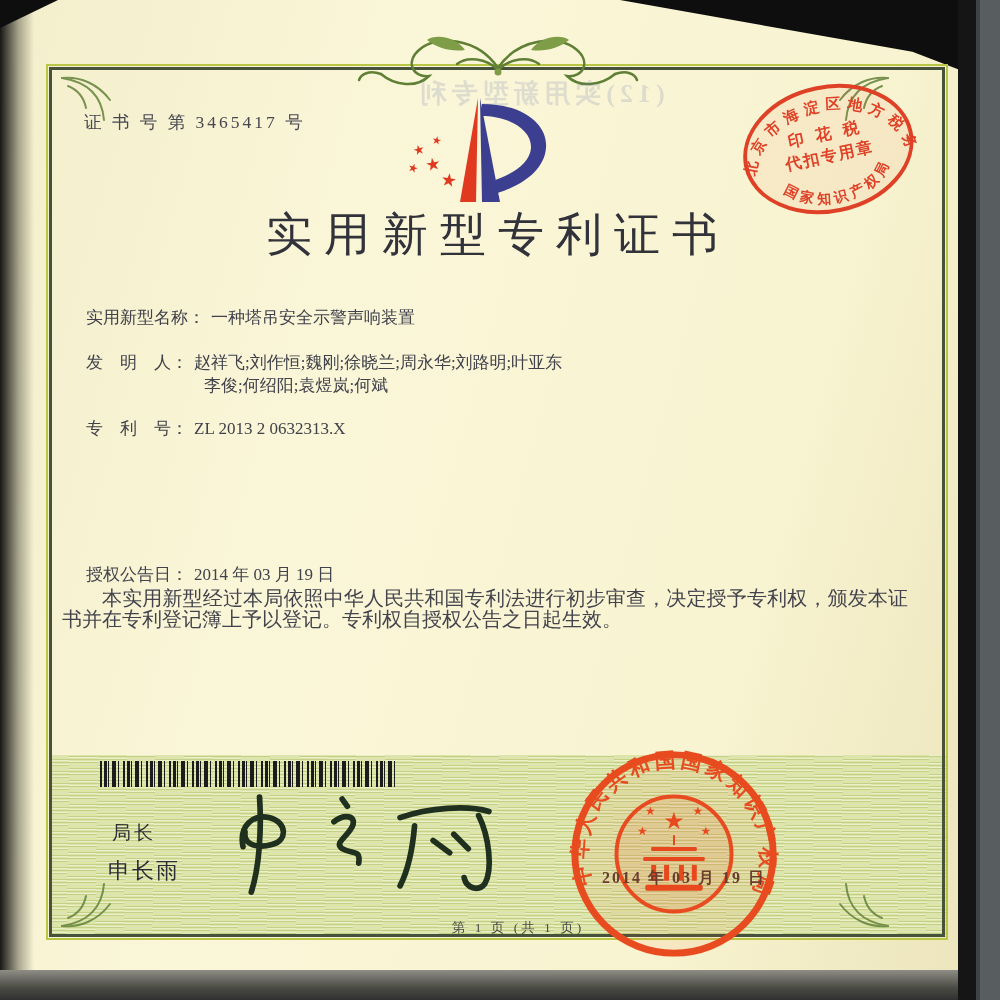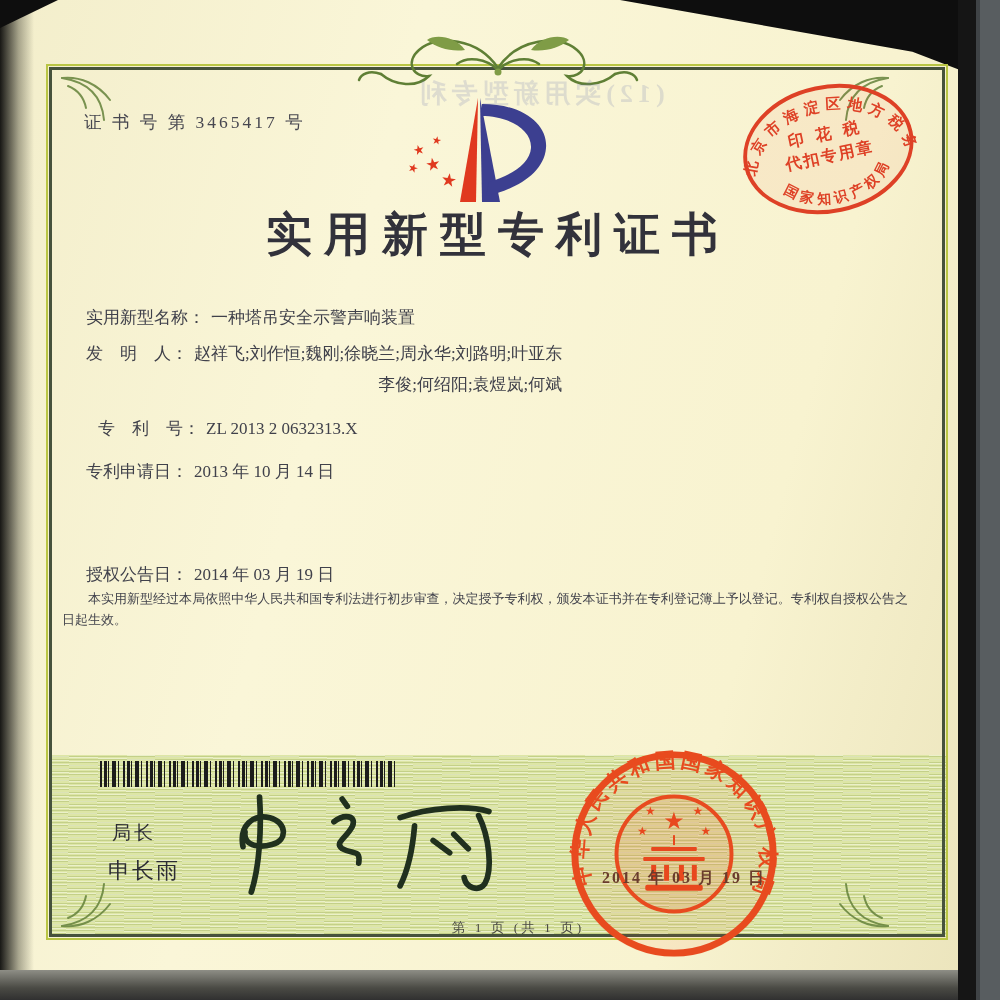--- a/index.html
+++ b/index.html
@@ -26,26 +26,26 @@
   
   .band{position:absolute;left:52px;top:755px;width:894px;height:182px;z-index:1;
         background:
           repeating-linear-gradient(2deg,rgba(255,255,255,.40) 0 1px,rgba(0,0,0,0) 1px 4px),
           repeating-linear-gradient(0deg,rgba(130,150,60,.28) 0 1px,rgba(0,0,0,0) 1px 3px),
           #dde6a6;}
   .txt{position:absolute;z-index:3;color:#40414b;}
   .cert-no{left:84px;top:110px;font-size:17.5px;letter-spacing:3px;color:#474750;}
   .ghost{left:330px;top:76px;width:420px;text-align:center;font-size:26px;letter-spacing:5px;
         color:rgba(110,120,175,.20);transform:scaleX(-1);font-weight:600;}
-  .title{left:46px;top:204px;width:904px;text-align:center;font-size:46px;font-weight:700;
+  .title{left:46px;top:204px;width:904px;text-align:center;font-size:46px;font-weight:400;
         letter-spacing:12px;color:#32323b;}
   .field{left:86px;font-size:17px;}
   .field .lab{margin-right:6px;}
-  .field .wrap2{padding-left:118px;margin-top:8px;}
-  .body-text{left:62px;top:588px;width:846px;font-size:13px;line-height:21px;
+  .field .wrap2{padding-left:118px;margin-top:0;}
+  .body-text{left:62px;top:588px;width:846px;font-size:20px;line-height:21px;
         color:#42434c;text-align:justify;}
   .body-text p{margin:0;text-indent:2em;}
   .director-label{left:112px;top:820px;font-size:19px;color:#2c2c34;letter-spacing:3px;}
   .director-name{left:108px;top:856px;font-size:22px;color:#2c2c34;letter-spacing:2px;font-family:Liberation Mono, monospace;}
   .seal-box{position:absolute;left:560px;top:740px;width:228px;height:228px;z-index:3;}
   .seal-date{left:584px;top:868px;width:200px;text-align:center;font-size:16px;
         color:#6a3c2c;letter-spacing:2px;font-weight:600;z-index:4;}
   .stamp-box{position:absolute;left:734px;top:66px;width:190px;height:172px;
         transform:rotate(-12deg);z-index:3;}
   .footer{left:46px;top:919px;width:904px;text-align:center;font-size:13.5px;
@@ -154,29 +154,26 @@
       <text font-size="14" fill="#de4126" letter-spacing="4" font-weight="bold">
         <textPath href="#st-bot" startOffset="6%">国家知识产权局</textPath>
       </text>
     </svg>
 
     <div class="txt title">实用新型专利证书</div>
 
     <div class="txt field" style="top:306px;font-family:Liberation Serif, serif;">
       <span class="lab">实用新型名称：</span><span>一种塔吊安全示警声响装置</span>
     </div>
-    <div class="txt field" style="top:342px;text-align:right;">
+    <div class="txt field" style="top:351px;">
       <div><span class="lab">发　明　人：</span><span>赵祥飞;刘作恒;魏刚;徐晓兰;周永华;刘路明;叶亚东</span></div>
       <div class="wrap2">李俊;何绍阳;袁煜岚;何斌</div>
     </div>
-    <div class="txt field" style="top:417px;margin-left:12px;">
+    <div class="txt field" style="top:417px;">
       <span class="lab">专　利　号：</span><span>ZL 2013 2 0632313.X</span>
-    </div>
-    <div class="txt field" style="top:460px;">
-      <span class="lab">专利申请日：</span><span>2013 年 10 月 14 日</span>
     </div>
     <div class="txt field" style="top:563px;">
       <span class="lab">授权公告日：</span><span>2014 年 03 月 19 日</span>
     </div>
 
     <div class="txt body-text">
       <p>本实用新型经过本局依照中华人民共和国专利法进行初步审查，决定授予专利权，颁发本证书并在专利登记簿上予以登记。专利权自授权公告之日起生效。</p>
     </div>
 
     <div class="barcode"></div>

